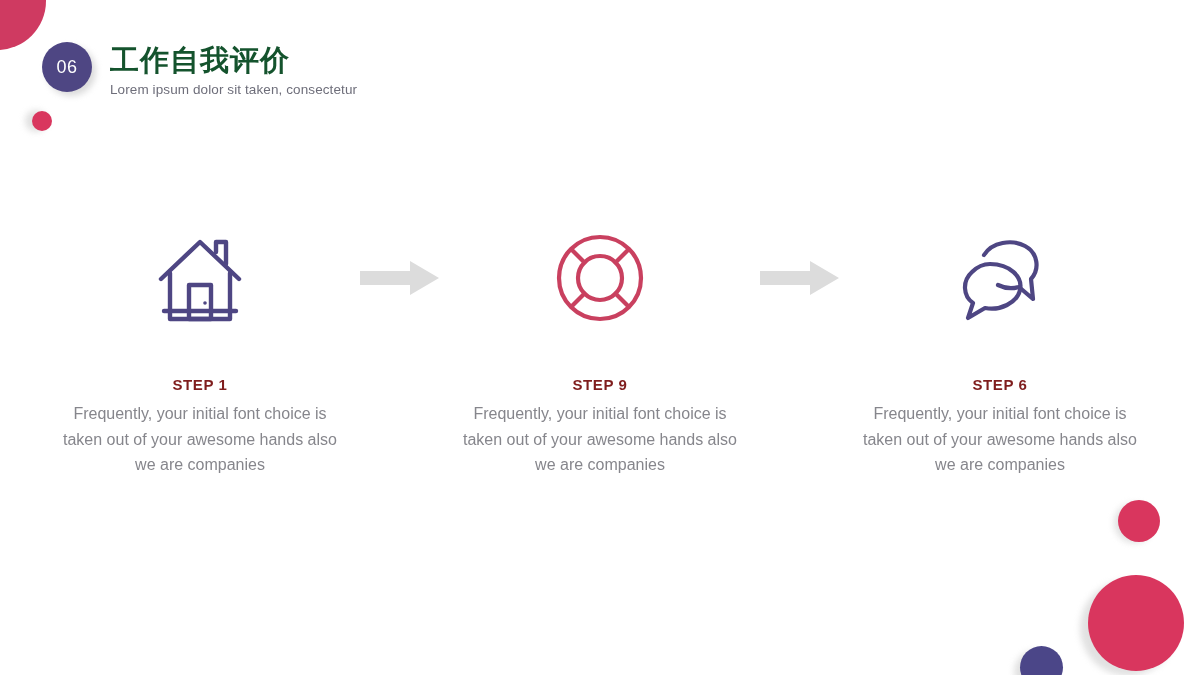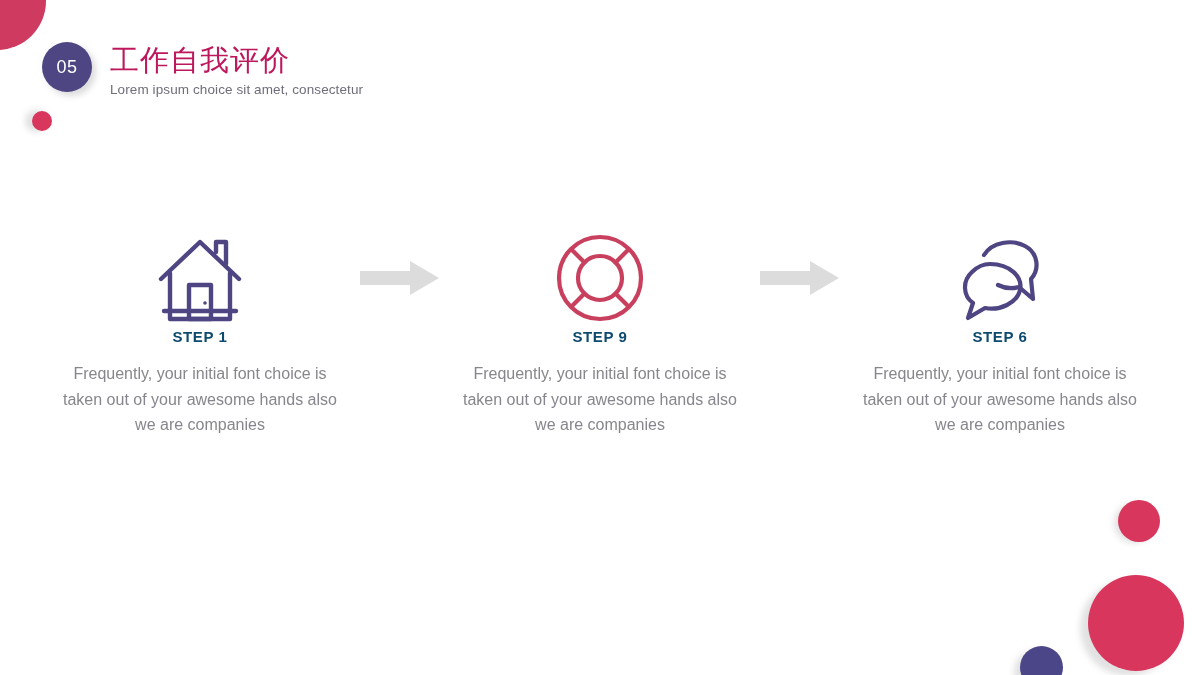--- a/index.html
+++ b/index.html
@@ -128,22 +128,22 @@
     font-size: 18px;
     letter-spacing: .5px;
   }
   .title-block {
     position: absolute;
     left: 110px;
     top: 44px;
   }
   .slide-title {
     font-size: 29px;
-    font-weight: normal;
-    color: #be185d;
+    font-weight: bold;
+    color: #14532d;
     line-height: 1.16;
     letter-spacing: 1px;
     margin: 0;
   }
   .slide-subtitle {
     font-size: 13.5px;
     color: #6e6e7a;
     margin: 4px 0 0 0;
     letter-spacing: .1px;
   }
@@ -164,28 +164,29 @@
     flex-direction: column;
     align-items: center;
   }
   .icon-slot {
     height: 100px;
     display: flex;
     align-items: center;
     justify-content: center;
   }
   .step-title {
+    margin-top: 48px;
     font-size: 15px;
     font-weight: bold;
-    color: #0c4a6e;
+    color: #7f1d1d;
     letter-spacing: .6px;
     text-align: right;
   }
   .step-body {
-    margin-top: 16px;
+    margin-top: 8px;
     width: 286px;
     text-align: center;
     font-size: 16px;
     line-height: 1.6;
     color: #86868c;
   }
   .arrow-slot {
     width: 100px;
     height: 100px;
     display: flex;
@@ -204,26 +205,26 @@
 
   <div class="deco-shadow dot-mid-shadow"></div>
   <div class="deco dot-mid"></div>
   <div class="deco-shadow dot-big-shadow"></div>
   <div class="deco dot-big"></div>
   <div class="deco-shadow dot-purple-shadow"></div>
   <div class="deco dot-purple"></div>
 
   <div class="badge-wrap">
     <div class="badge-shadow"></div>
-    <div class="badge">05</div>
+    <div class="badge">06</div>
   </div>
 
   <div class="title-block">
     <h1 class="slide-title">工作自我评价</h1>
-    <p class="slide-subtitle">Lorem ipsum choice sit amet, consectetur</p>
+    <p class="slide-subtitle">Lorem ipsum dolor sit taken, consectetur</p>
   </div>
 
   <div class="steps">
 
     <div class="step">
       <div class="icon-slot">
         <svg width="84" height="90" viewBox="0 0 84 90">
           <g fill="none" stroke="#4e4683" stroke-width="4.4" stroke-linejoin="round" stroke-linecap="round">
             <polyline points="3,46 42,9 81,46"></polyline>
             <polyline points="12,40 12,86 72,86 72,40"></polyline>

